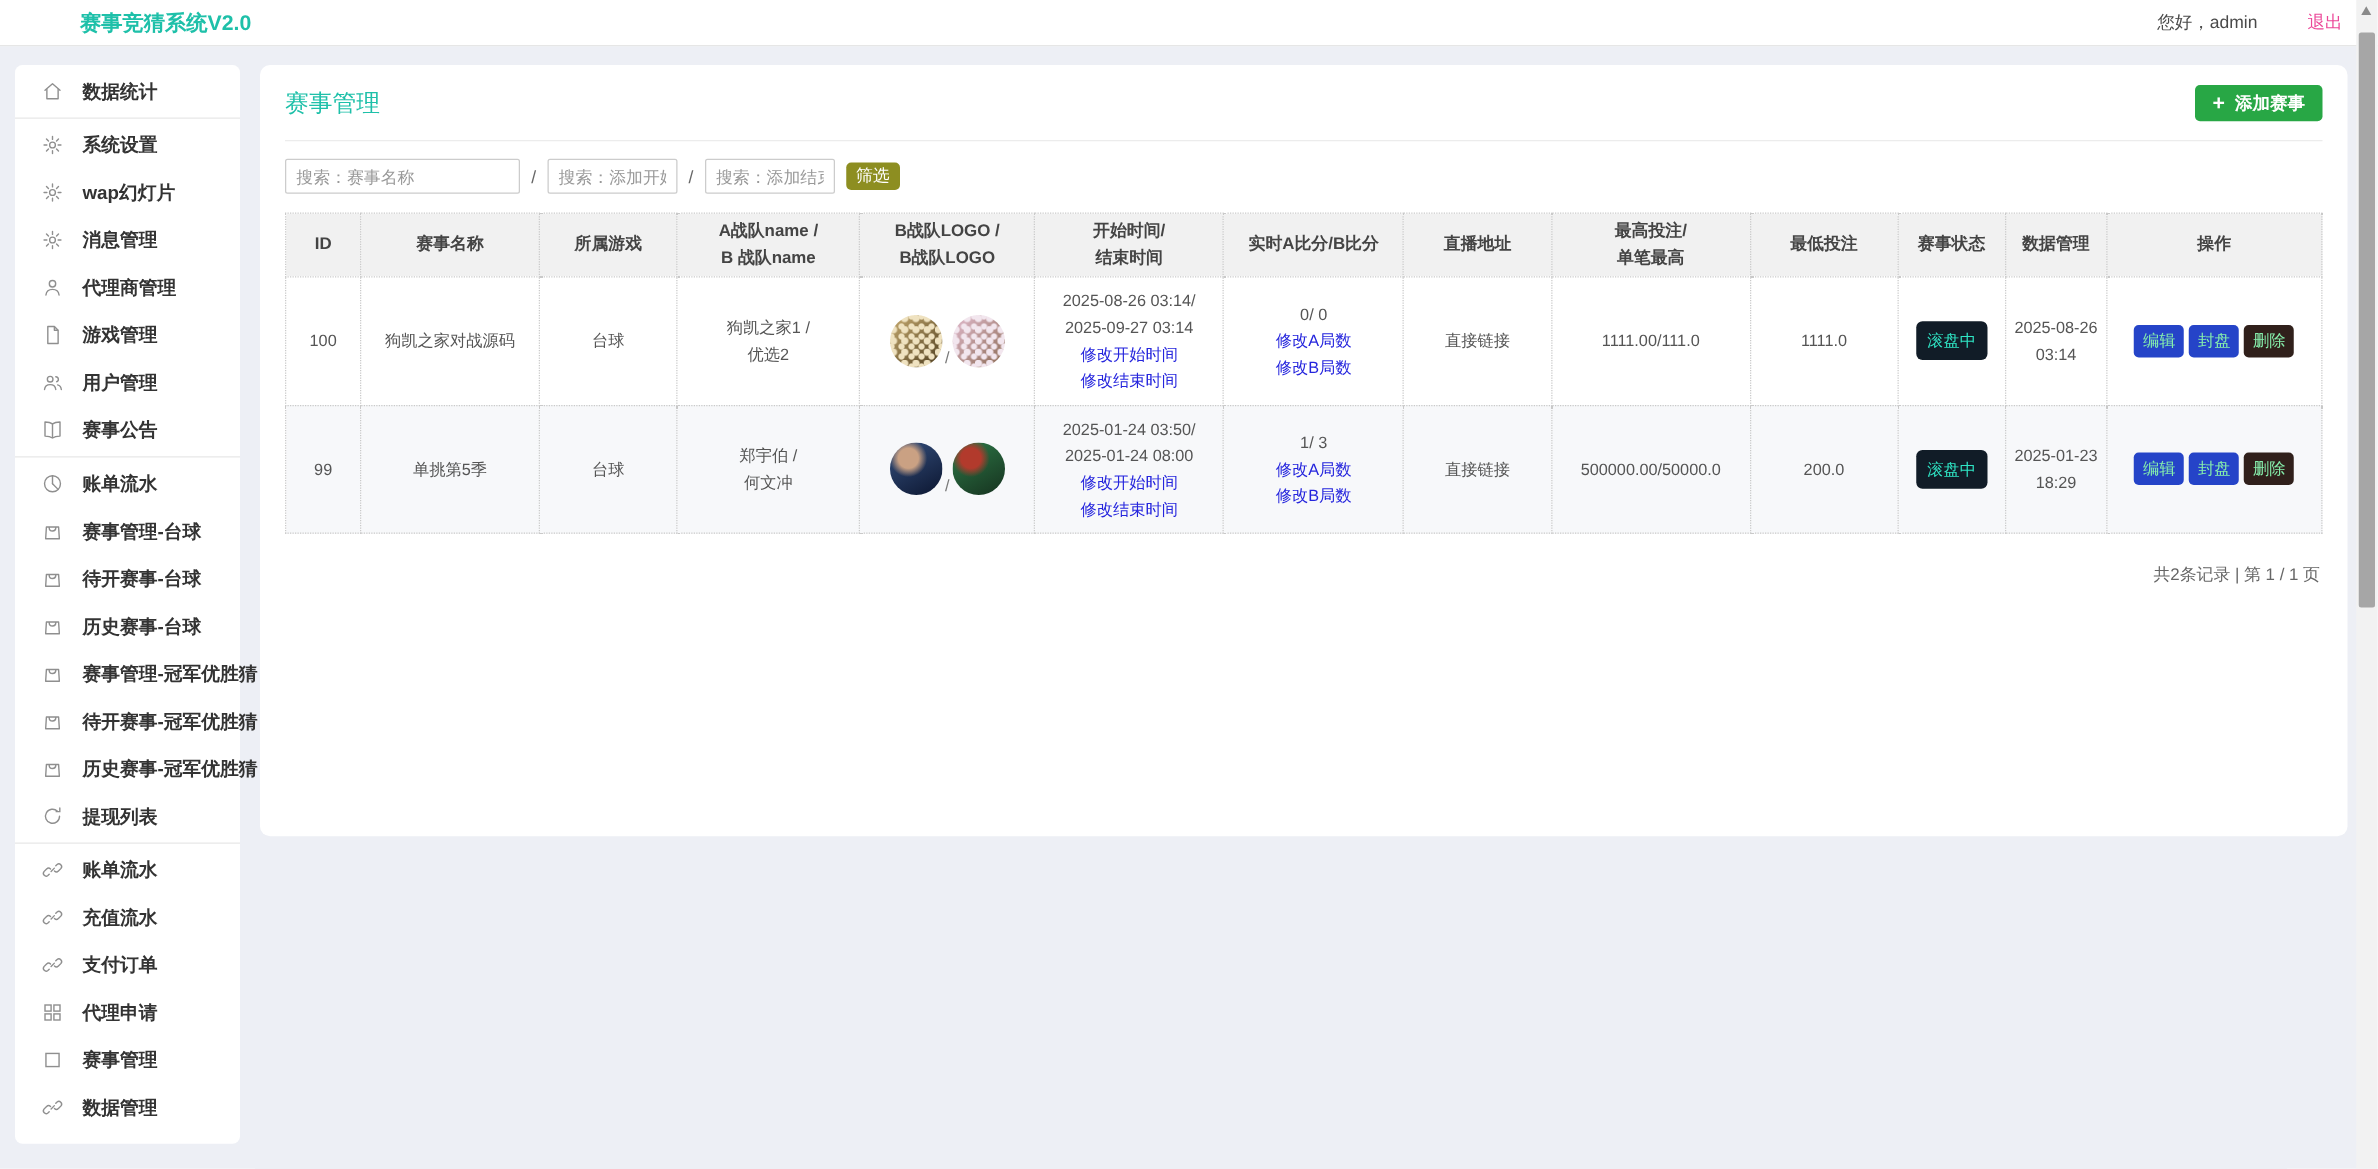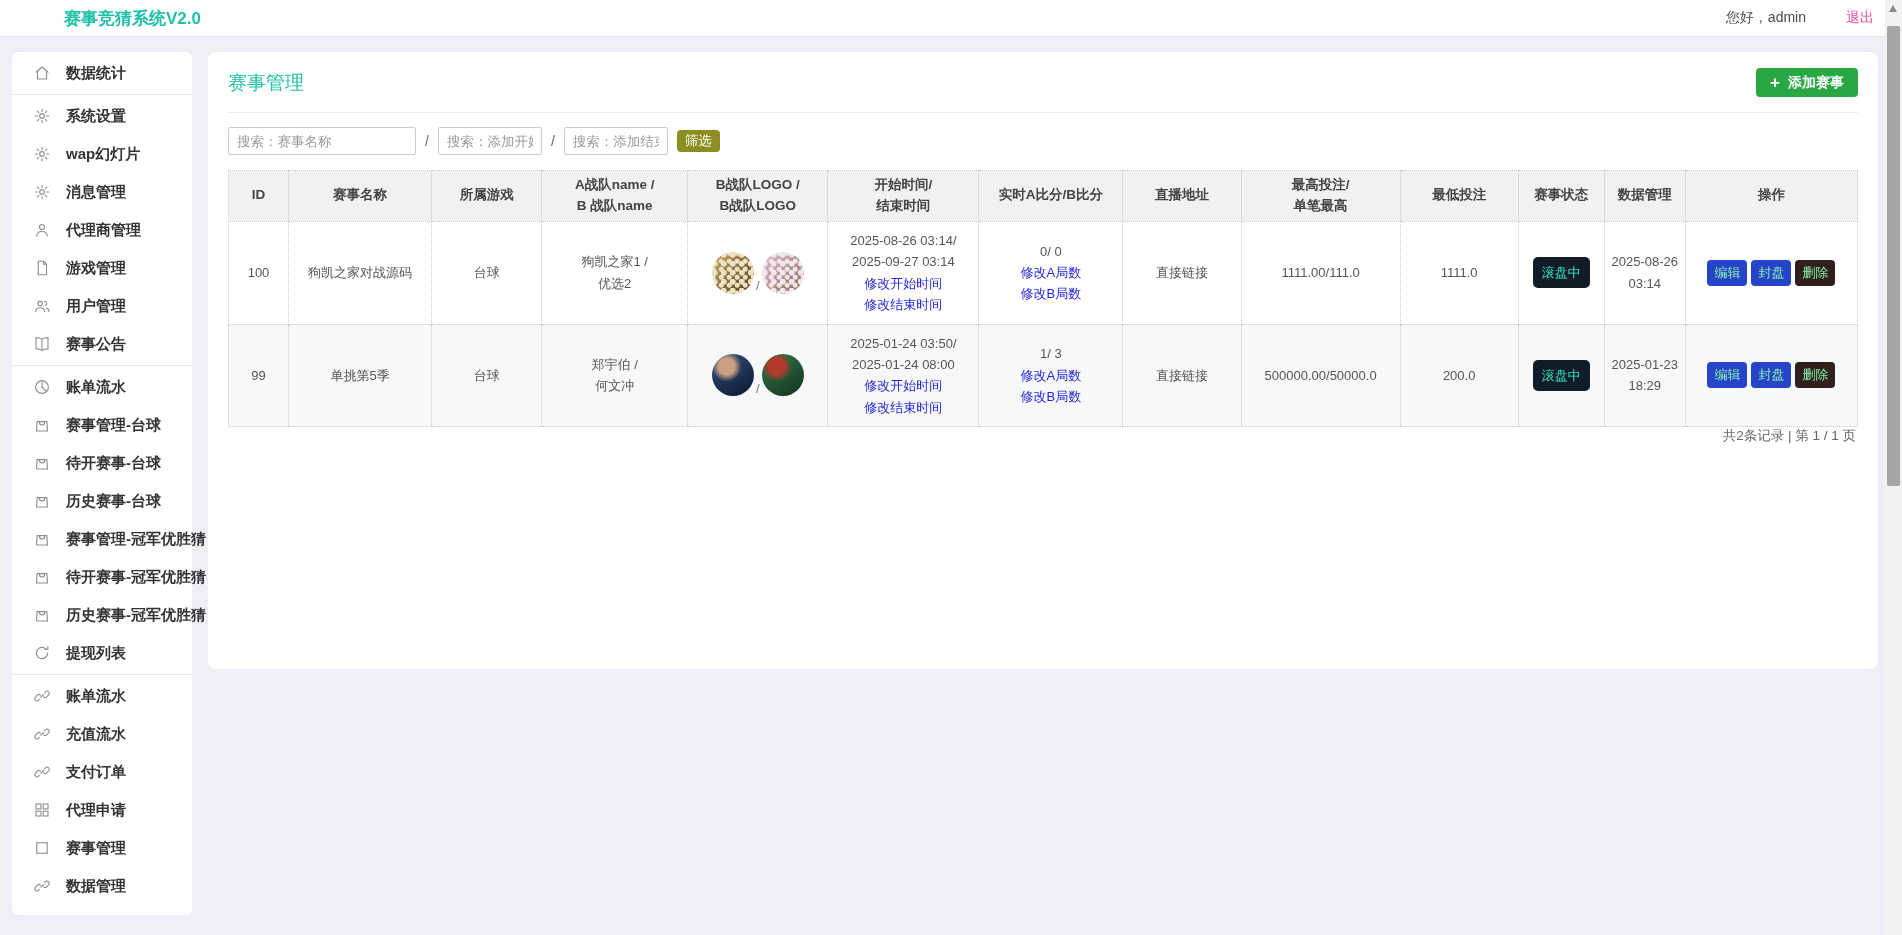--- a/index.html
+++ b/index.html
@@ -42,21 +42,21 @@
   tbody tr{height:92px;background:#fff;}
   tbody tr.alt{background:#f7f8fa;}
   .blue-link{color:var(--link);text-decoration:none;display:block;cursor:pointer;}
   .badge{display:inline-block;background:var(--badgebg);color:var(--badgefg);font-size:13px;padding:5px 9px;border-radius:5px;white-space:nowrap;}
   .act{border:none;border-radius:4px;color:#86efac;font-size:13px;padding:4px 7px;margin:0 2px;cursor:pointer;white-space:nowrap;}
   .act-blue{background:var(--btnblue);}
   .act-dark{background:var(--btndark);text-align:right;}
   .logo-wrap{display:flex;align-items:flex-end;justify-content:center;gap:2px;}
   .avatar{width:42px;height:42px;border-radius:50%;flex:none;display:inline-block;}
   .logo-slash{color:#777;font-size:13px;line-height:1.1;}
-  .pagination{text-align:right;color:#666;font-size:13.5px;padding-right:2px;}
+  .pagination{text-align:right;color:#666;font-size:13.5px;margin-top:24px;padding-right:2px;}
   
   .scrollbar{position:absolute;right:0;top:0;width:17px;height:935px;background:#f2f2f2;z-index:50;}
   .sb-arrow-up{position:absolute;top:5px;left:4px;width:0;height:0;border-left:4.5px solid transparent;border-right:4.5px solid transparent;border-bottom:7px solid #8a8a8a;}
   .sb-thumb{position:absolute;top:26px;left:2px;width:13px;height:460px;background:#a6a6a6;border-radius:2px;}
   .sprite{position:absolute;width:0;height:0;overflow:hidden;}
 </style>
 </head>
 <body>
 
 <svg class="sprite" aria-hidden="true">

